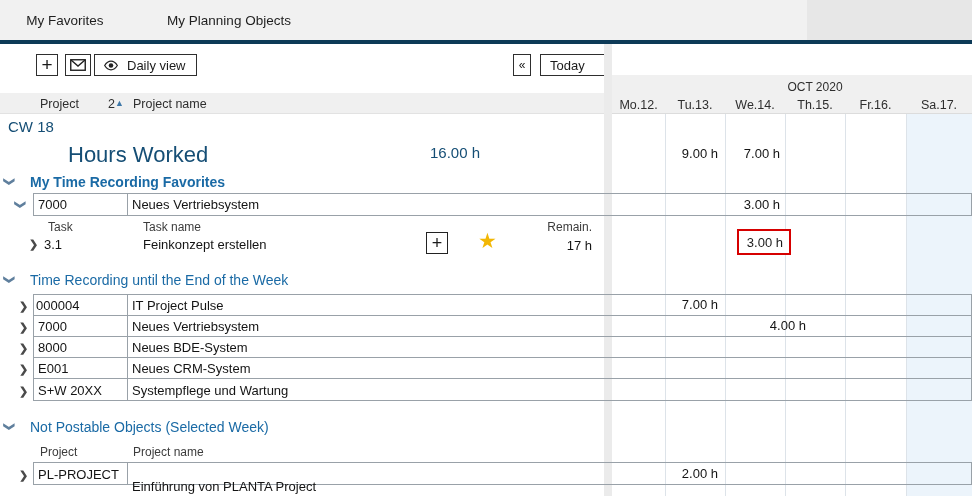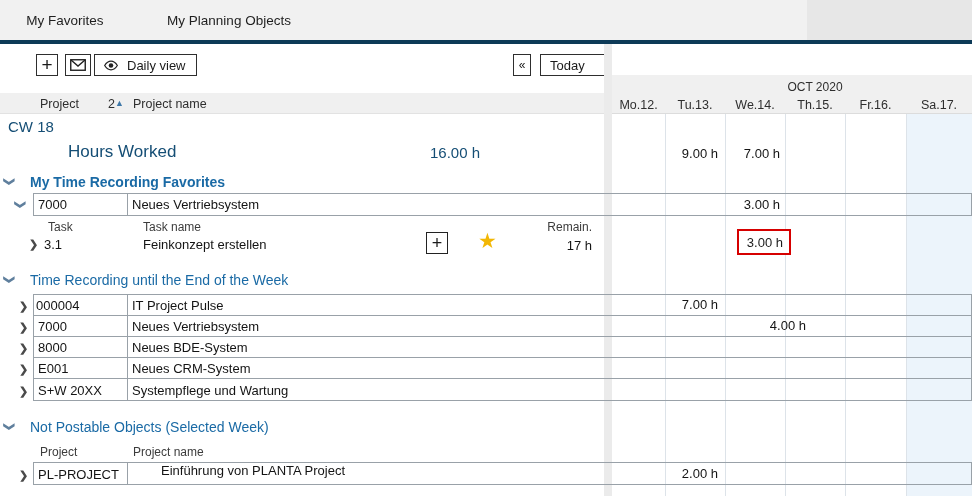--- a/index.html
+++ b/index.html
@@ -38,21 +38,21 @@
   
   .sectitle{position:absolute;font-size:14px;color:#1a6aa5;}
   .chev{position:absolute;font-size:11px;font-weight:bold;color:#5f7f9d;transform:rotate(90deg);}
   .arr{position:absolute;font-size:11px;font-weight:bold;color:#4a4a4a;}
   .rowbox{position:absolute;left:33px;width:939px;box-sizing:border-box;border:1px solid #99a1a8;background:transparent;}
   .celldiv{position:absolute;left:127px;width:1px;background:#99a1a8;}
   .cell{position:absolute;font-size:13px;color:#141414;}
   .shead{position:absolute;font-size:12px;color:#3c3c3c;}
   .dv{position:absolute;text-align:right;font-size:13px;color:#141414;}
   .cw{position:absolute;left:8px;top:118px;font-size:15px;color:#154e75;}
-  .hw{position:absolute;left:68px;top:142px;font-size:17px;color:#154e75;}
+  .hw{position:absolute;left:68px;top:142px;font-size:22px;color:#154e75;}
   .hwtot{position:absolute;left:380px;top:144px;width:100px;text-align:right;font-size:15px;color:#154e75;}
   .redbox{position:absolute;left:737px;top:229px;width:54px;height:26px;box-sizing:border-box;
           border:2px solid #d60000;display:flex;align-items:center;justify-content:flex-end;
           padding-right:6px;font-size:13px;background:#fff;}
   .plusbox{position:absolute;left:426px;top:232px;width:22px;height:22px;box-sizing:border-box;
            border:1.5px solid #222;display:flex;align-items:center;justify-content:center;
            font-size:18px;background:#fff;}
   .star{position:absolute;left:478px;top:229px;font-size:21px;color:#f2b705;}
   .ralign{text-align:right;}
 </style>
@@ -175,16 +175,16 @@
   <div class="chev" style="left:5px;top:420px;">❯</div>
   <div class="sectitle" style="left:30px;top:419px;">Not Postable Objects (Selected Week)</div>
 
   <div class="shead" style="left:40px;top:445px;">Project</div>
   <div class="shead" style="left:133px;top:445px;">Project name</div>
 
   <div class="rowbox" style="top:462px;height:23px;"></div>
   <div class="celldiv" style="top:462px;height:23px;"></div>
   <div class="arr" style="left:19px;top:469px;">❯</div>
   <div class="cell" style="left:38px;top:467px;">PL-PROJECT</div>
-  <div class="cell" style="left:132px;top:463px;margin-left:29px;">Einführung von PLANTA Project</div>
+  <div class="cell" style="left:132px;top:479px;">Einführung von PLANTA Project</div>
   <div class="dv" style="left:665px;width:53px;top:465px;height:18px;line-height:18px;">2.00 h</div>
 
 </div>
 
 </body></html>

